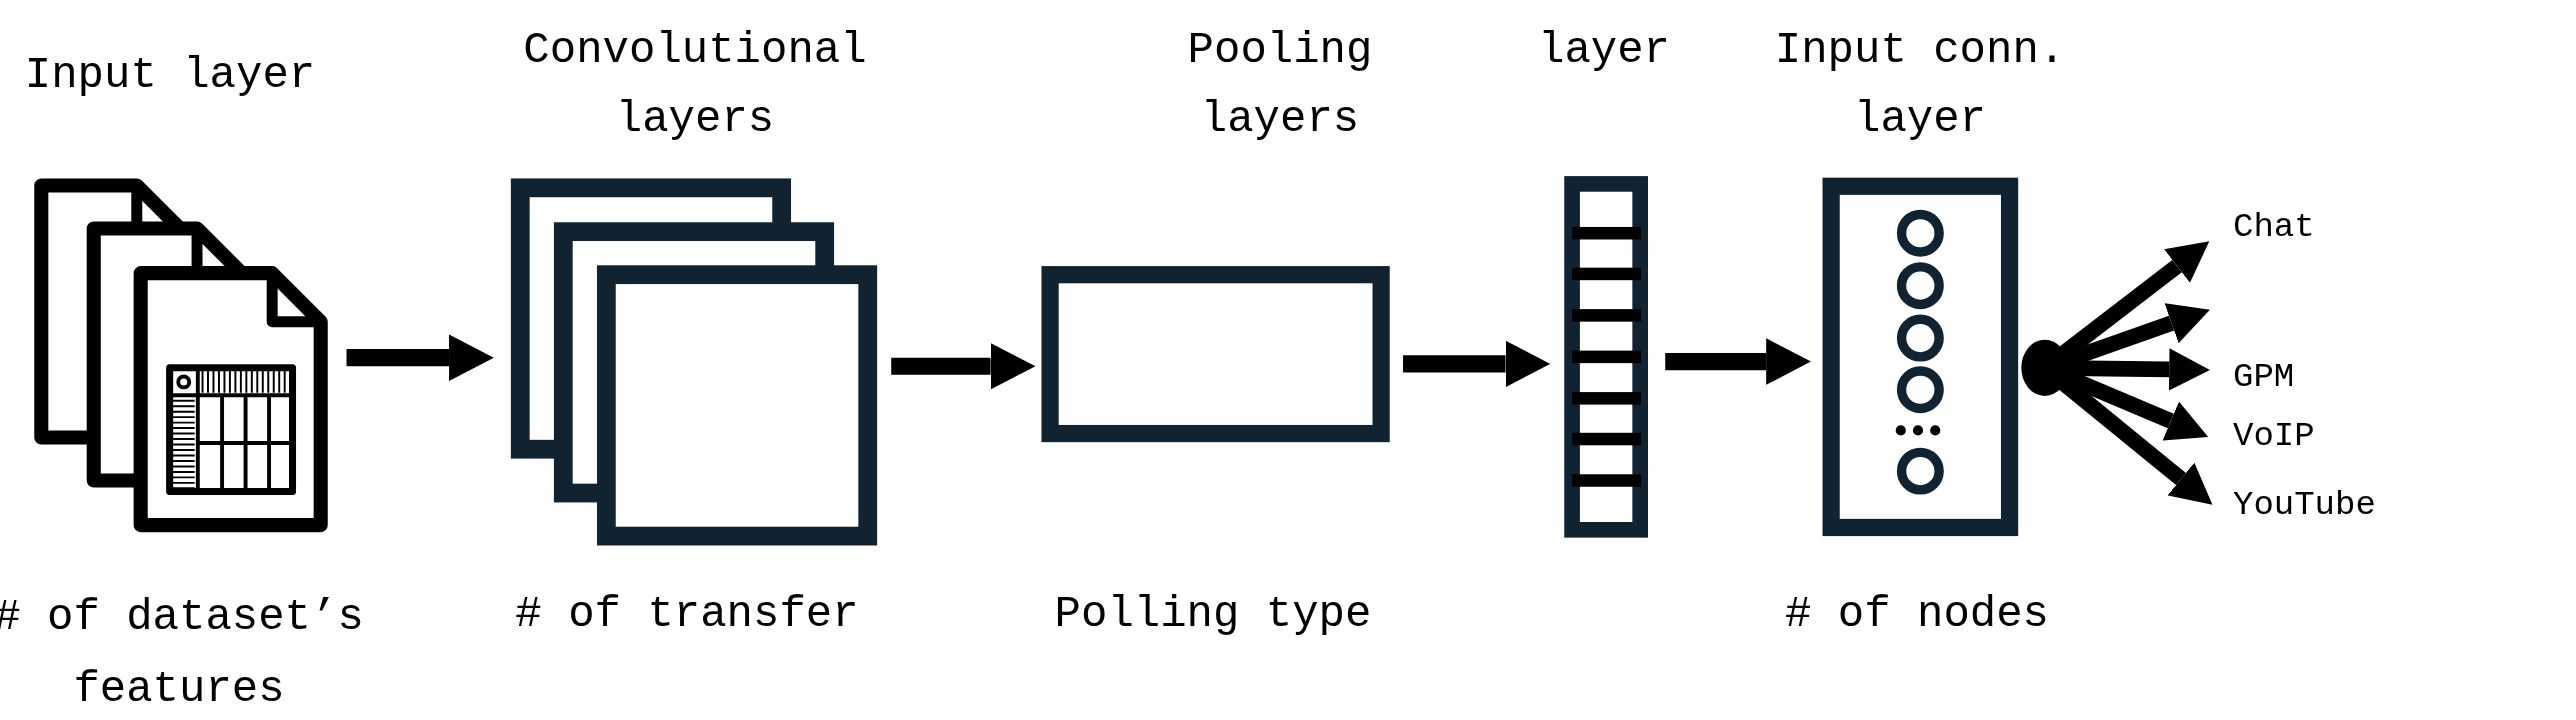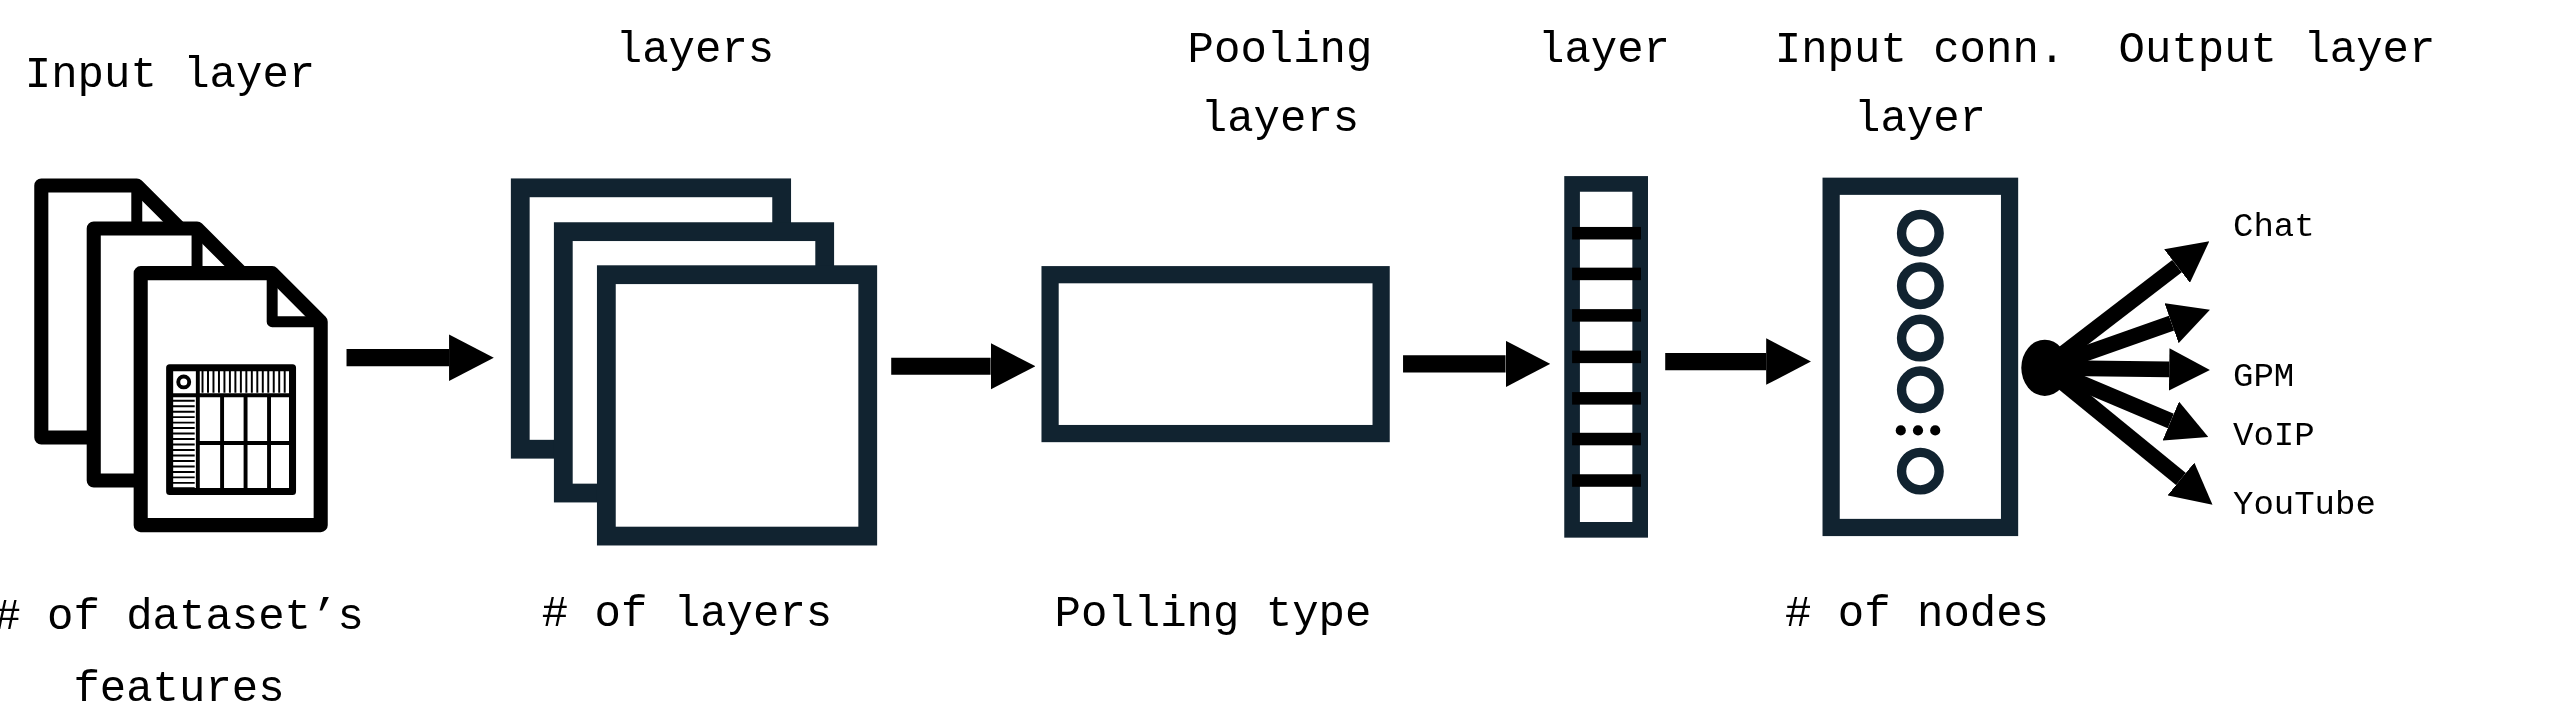--- a/index.html
+++ b/index.html
@@ -119,48 +119,46 @@
       <line x1="2612" y1="470" x2="2786" y2="612" marker-end="url(#ah)"></line>
     </g>
     <ellipse cx="2612" cy="470" rx="30" ry="36" fill="#000000"></ellipse>
   </svg>
 
   <div class="label stage-title single-mid" style="left:170px">
     <div>Input layer</div>
   </div>
 
   <div class="label stage-title" style="left:695px">
+    <div>Convolutional</div>
     <div>layers</div>
   </div>
 
   <div class="label stage-title" style="left:1280px">
     <div>Pooling</div>
     <div>layers</div>
   </div>
 
   <div class="label stage-title" style="left:1604px">
     <div>layer</div>
   </div>
 
   <div class="label stage-title" style="left:1920px">
     <div>Input conn.</div>
     <div>layer</div>
   </div>
 
-  <div class="label stage-title" style="left:2277px;top:15.7px">
-    <div>Output layer</div>
-  </div>
 
   <div class="label stage-caption two-line" style="left:179px">
     <div># of dataset’s</div>
     <div>features</div>
   </div>
 
   <div class="label stage-caption" style="left:687px">
-    <div># of layers</div>
+    <div># of transfer</div>
   </div>
 
   <div class="label stage-caption" style="left:1917px">
     <div># of nodes</div>
   </div>
 
   <div class="label stage-caption" style="left:1213px">
     <div>Polling type</div>
   </div>
 

